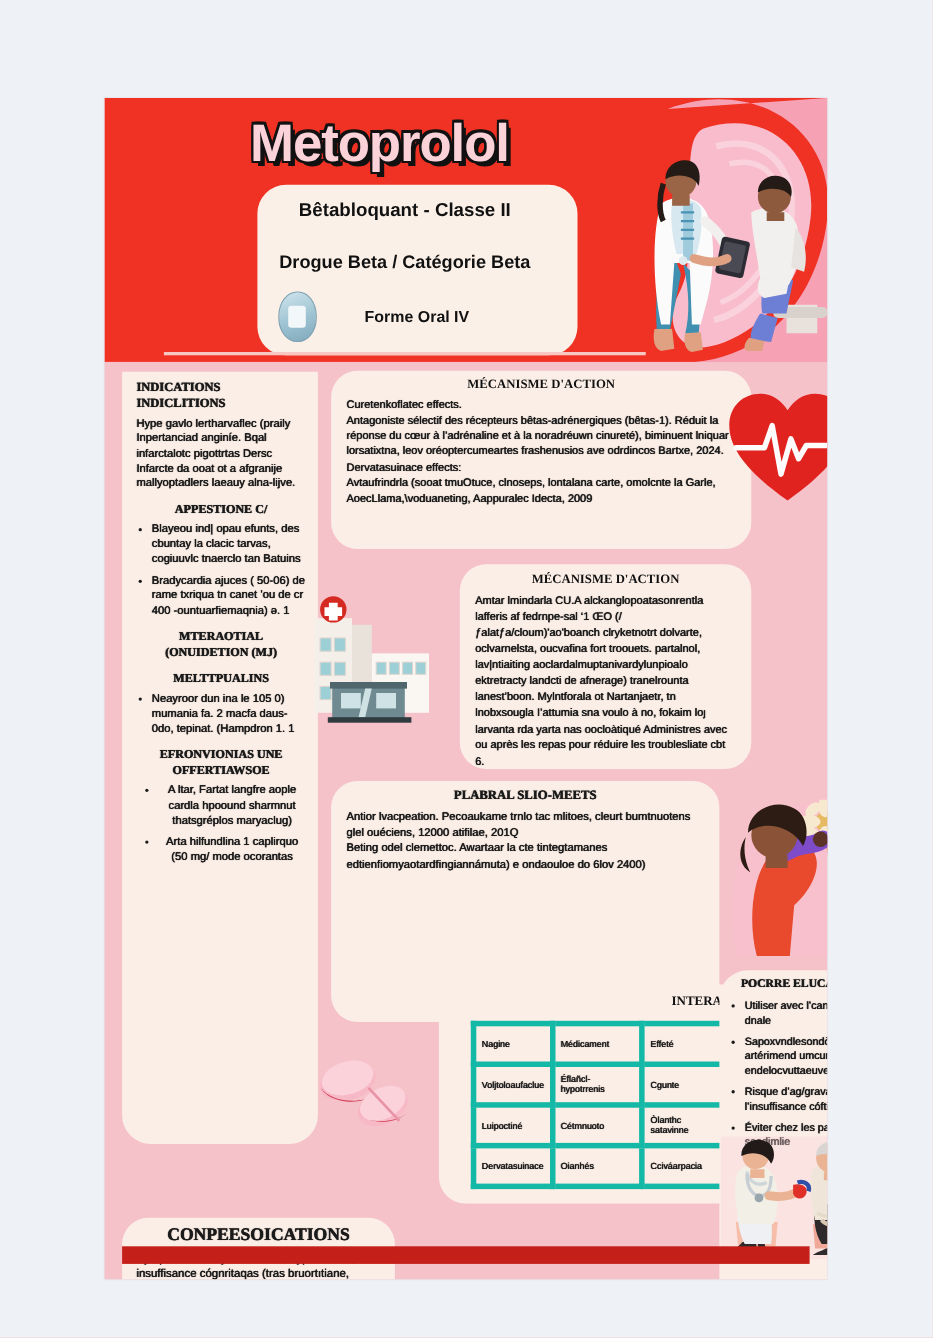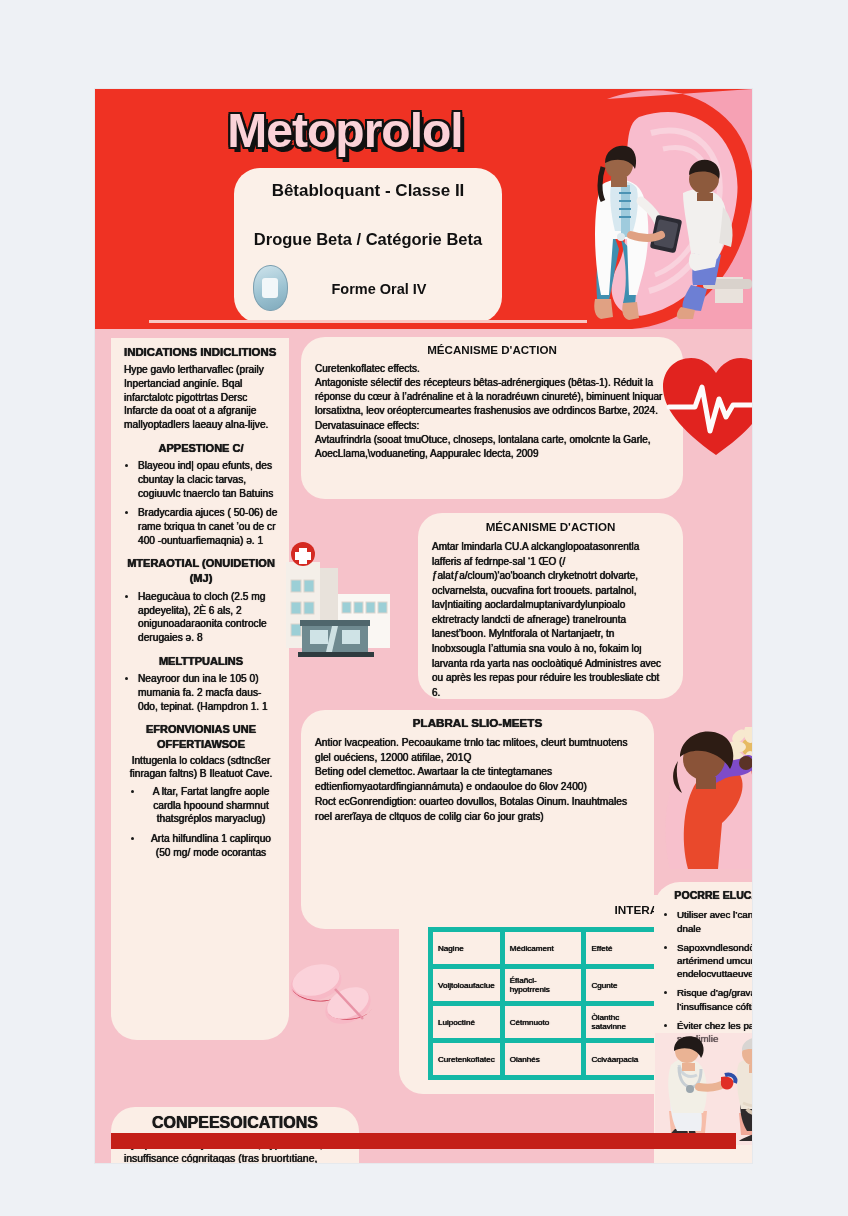--- a/index.html
+++ b/index.html
@@ -23,39 +23,39 @@
     position:absolute;left:0;top:14px;width:500px;text-align:center;
     font-size:48px;font-weight:bold;letter-spacing:-1px;
     color:#fbd2d8;
     text-shadow:
       -2px -2px 0 #111, 2px -2px 0 #111, -2px 2px 0 #111, 2px 2px 0 #111,
       0 -2px 0 #111, 0 2px 0 #111, -2px 0 0 #111, 2px 0 0 #111,
       4px 5px 0 #111;
   }
   .hdr-card{
     position:absolute;left:139px;top:79px;width:268px;height:155px;
-    background:#fbf0e8;border-radius:26px;
+    background:#fbf0e8;border-radius:26px;padding-left:23px;
   }
   .hdr-sub1{position:absolute;left:0;top:13px;width:268px;text-align:center;font-size:17px;font-weight:bold;color:#111;}
   .hdr-sub2{position:absolute;left:0;top:62px;width:268px;text-align:center;font-size:16.5px;font-weight:bold;color:#111;}
   .hdr-sub3{position:absolute;left:22px;top:113px;width:246px;text-align:center;font-size:14.5px;font-weight:bold;color:#111;}
   .hdr-rule{position:absolute;left:54px;top:231px;width:438px;height:3px;background:#f9c7c3;}
 
   
   .capsule{position:absolute;left:158px;top:176px;width:33px;height:44px;border-radius:17px/22px;
     background:linear-gradient(160deg,#cfe4ec 0%,#9dc3d2 55%,#7fa9bb 100%);
     border:1.5px solid #7b9fb0;}
   .capsule:after{content:"";position:absolute;left:8px;top:12px;width:16px;height:20px;background:#f2f7f9;border-radius:3px;}
 
   
   .hdr-ill{position:absolute;left:470px;top:0;width:187px;height:240px;}
 
   
   .card{position:absolute;background:#fbeee6;border-radius:24px;}
-  .card-h{text-align:center;font-weight:bold;color:#111;}
+  .card-h{text-align:center;font-weight:bold;color:#111;font-family:Liberation Serif, serif;}
   .blur{
     color:#1a1a1a;
     text-shadow:0 0 0.55px rgba(0,0,0,.85), 0.5px 0 0.7px rgba(40,40,40,.5), -0.5px 0 0.7px rgba(40,40,40,.5);
     filter:blur(0.32px);
   }
   .b{font-weight:normal;}
   ul.bl{margin:4px 0 0 0;padding-left:14px;}
   ul.bl li{margin-bottom:6px;}
 
   
@@ -163,31 +163,27 @@
       <h3 class="card-h blur">INDICATIONS INDICLITIONS</h3>
       <div class="blur">Hype gavlo lertharvaflec (praily Inpertanciad anginíe. Bqal infarctalotc pigottrtas Dersc Infarcte da ooat ot a afgranije mallyoptadlers laeauy alna-lijve.</div>
 
       <h4 class="card-h blur">APPESTIONE C/</h4>
       <ul class="bl">
         <li class="blur">Blayeou ind| opau efunts, des cbuntay la clacic tarvas, cogiuuvlc tnaerclo tan Batuins</li>
         <li class="blur">Bradycardia ajuces ( 50-06) de rame txriqua tn canet ’ou de cr 400 -ountuarfiemaqnia) ə. 1</li>
       </ul>
 
       <h4 class="card-h blur">MTERAOTIAL (ONUIDETION (MJ)</h4>
-      <ul class="bl">
-        <li class="blur">Haegucàua to cloch (2.5 mg apdeyelita), 2È 6 als, 2 onigunoadaraonita controcle derugaies ə. 8</li>
-      </ul>
 
       <h4 class="card-h blur">MELTTPUALINS</h4>
       <ul class="bl">
         <li class="blur">Neayroor dun ina le 105 0) mumania fa. 2 macfa daus-0do, tepinat. (Hampdron 1. 1</li>
       </ul>
 
       <h4 class="card-h blur">EFRONVIONIAS UNE OFFERTIAWSOE</h4>
-      <div class="blur" style="text-align:center;">Inttugenla lo coldacs (sdtncßer finragan faltns) B Ileatuot Cave.</div>
       <ul class="bl" style="text-align:center;padding-left:20px;">
         <li class="blur">A ltar, Fartat langfre aople cardla hpoound sharmnut thatsgréplos maryaclug)</li>
         <li class="blur">Arta hilfundlina 1 caplirquo (50 mg/ mode ocorantas</li>
       </ul>
     </div>
   </div>
 
   <div class="card" id="c-mech1">
     <div class="pad">
       <h3 class="card-h">MÉCANISME D'ACTION</h3>
@@ -205,22 +201,20 @@
     </div>
   </div>
 
   <div class="card" id="c-side">
     <div class="pad">
       <h3 class="card-h blur">PLABRAL SLIO-MEETS</h3>
       <div><span class="blur b">Antior lvacpeation.</span>
            <span class="blur">Pecoaukame trnlo tac mlitoes, cleurt bumtnuotens glel ouéciens, 12000 atifilae, 201Q</span></div>
       <div><span class="blur b">Beting odel clemettoc.</span>
            <span class="blur">Awartaar la cte tintegtamanes edtienfiomyaotardfingiannámuta) e ondaouloe do 6lov 2400)</span></div>
-      <div><span class="blur b">Roct ecGonrendigtion:</span>
-           <span class="blur">ouarteo dovullos, Botalas Οinum. lnauhtmales roel arerĩaya de cltquos de colilg ciar 6o jour grats)</span></div>
     </div>
   </div>
 
   <div class="card" id="c-inter">
     <h3 class="card-h">INTERACTION</h3>
     <table class="itab">
       <tbody>
           <tr>
         <td class="blur">Nagine</td>
         <td class="blur">Médicament</td>
@@ -230,21 +224,21 @@
         <td class="blur">Voljtoloaufaclue</td>
         <td class="blur">Éflañcl-hypotrrenis</td>
         <td class="blur">Cgunte</td>
       </tr>
       <tr>
         <td class="blur">Luipoctiné</td>
         <td class="blur">Cétmnuoto</td>
         <td class="blur">Òlanthc satavinne</td>
       </tr>
       <tr>
-        <td class="blur">Curetenkoflatec</td>
+        <td class="blur">Dervatasuinace</td>
         <td class="blur">Oianhés</td>
         <td class="blur">Cciváarpacia</td>
       </tr>
     </tbody>
       </table>
   </div>
 
   <div class="card" id="c-contra">
     <div class="pad">
       <h3 class="card-h blur">CONPEESOICATIONS</h3>

